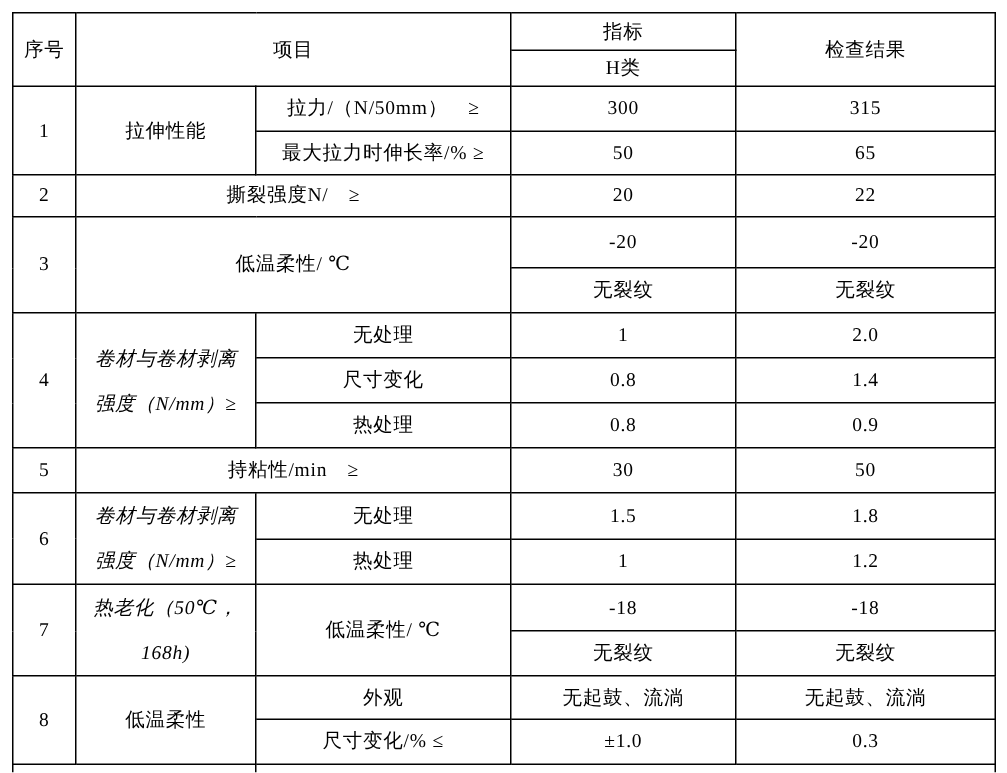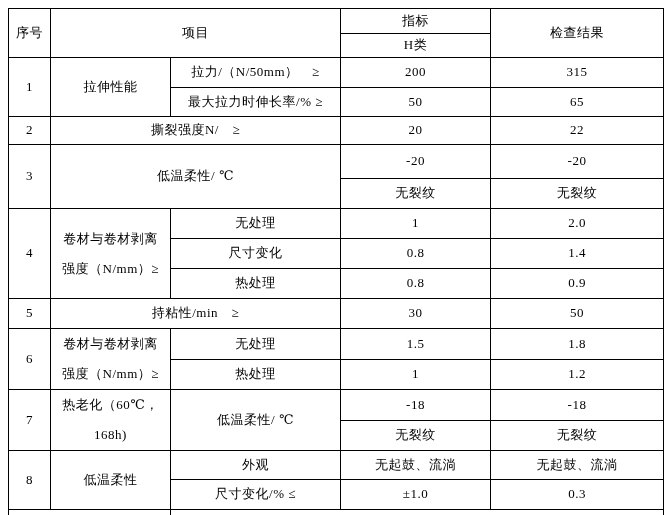--- a/index.html
+++ b/index.html
@@ -27,21 +27,21 @@
     padding: 0 2px;
     text-align: center;
     vertical-align: middle;
     font-size: 13px;
     line-height: 1.25;
     letter-spacing: 0.5px;
     white-space: nowrap;
     overflow: hidden;
   }
   table.sheet td.ml { line-height: 30px; }
-  table.sheet td.ml span { display: block; }
+  table.sheet td.ml span { display: block; font-style: italic; }
   tr.partial td { border-bottom: none; }
 </style>
 </head>
 <body>
 
 <div class="screen">
   <table class="sheet">
     <colgroup>
       <col style="width:42px">
       <col style="width:120px">
@@ -58,21 +58,21 @@
       <td rowspan="2">检查结果</td>
     </tr>
     <tr style="height:24px">
       <td>H类</td>
     </tr>
 
     <tr style="height:30px">
       <td rowspan="2">1</td>
       <td rowspan="2">拉伸性能</td>
       <td>拉力/（N/50mm）　≥</td>
-      <td>200</td>
+      <td>300</td>
       <td>315</td>
     </tr>
     <tr style="height:29px">
       <td>最大拉力时伸长率/% ≥</td>
       <td>50</td>
       <td>65</td>
     </tr>
 
     <tr style="height:28px">
       <td>2</td>
@@ -132,21 +132,21 @@
     </tr>
     <tr style="height:30px">
       <td>热处理</td>
       <td>1</td>
       <td>1.2</td>
     </tr>
 
     <tr style="height:31px">
       <td rowspan="2">7</td>
       <td rowspan="2" class="ml">
-        <span>热老化（60℃，</span>
+        <span>热老化（50℃，</span>
         <span>168h)</span>
       </td>
       <td rowspan="2">低温柔性/ ℃</td>
       <td>-18</td>
       <td>-18</td>
     </tr>
     <tr style="height:30px">
       <td>无裂纹</td>
       <td>无裂纹</td>
     </tr>

